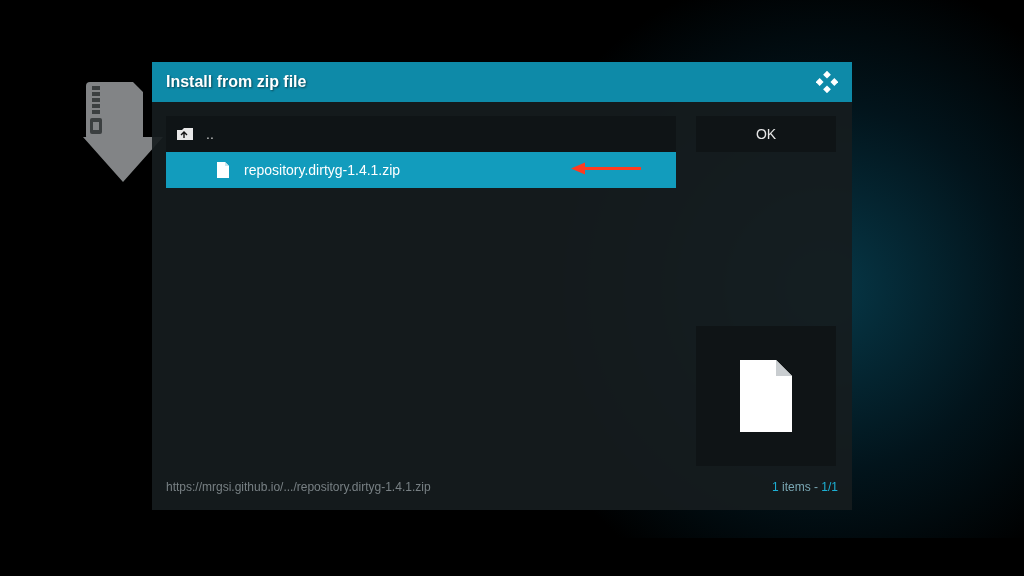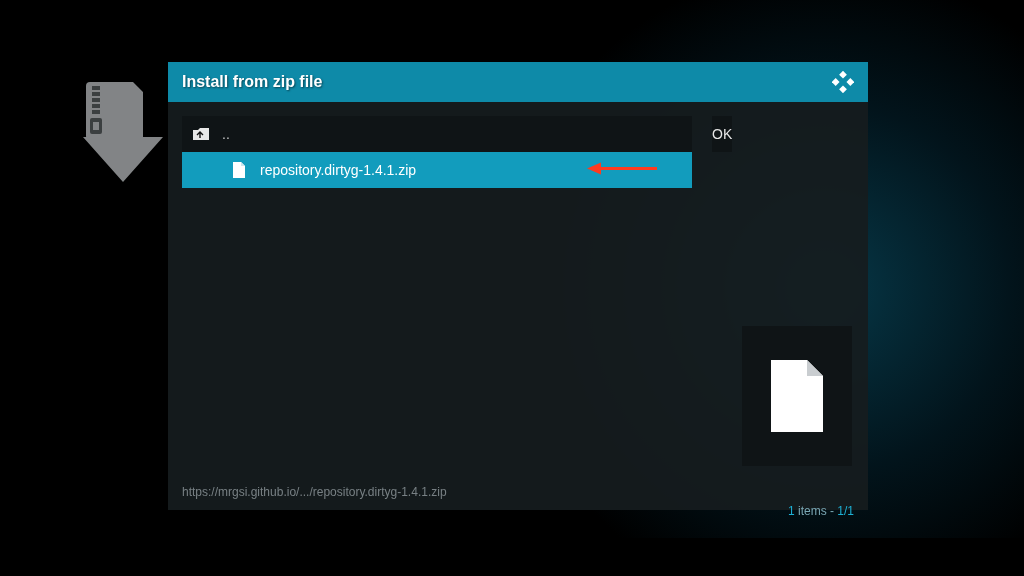--- a/index.html
+++ b/index.html
@@ -25,21 +25,21 @@
     position: absolute;
     left: 78px;
     top: 82px;
     width: 90px;
     height: 110px;
     opacity: 0.7;
     pointer-events: none;
   }
   .dialog {
     position: absolute;
-    left: 168px;
+    left: 152px;
     top: 62px;
     width: 700px;
     height: 448px;
     background: rgba(22,28,30,0.92);
     display: flex;
     flex-direction: column;
   }
   .dialog-header {
     height: 40px;
     background: #0e8aa8;
@@ -81,21 +81,21 @@
   .arrow-annotation {
     position: absolute;
     left: 405px;
     top: 50%;
     transform: translateY(-50%);
     pointer-events: none;
   }
   .right-pane {
     width: 140px;
     display: flex;
-    flex-direction: row;
+    flex-direction: column;
     gap: 10px;
   }
   .btn {
     height: 36px;
     background: #0f1416;
     color: #e6e6e6;
     display: flex;
     align-items: center;
     justify-content: center;
     font-size: 14px;
@@ -106,27 +106,26 @@
     width: 140px;
     height: 140px;
     background: #0f1416;
     display:flex;
     align-items:center;
     justify-content:center;
   }
   .dialog-footer {
     height: 30px;
     display: flex;
-    align-items: center;
     justify-content: space-between;
     padding: 0 14px 6px 14px;
     font-size: 12px;
     color: #788084;
   }
-  .footer-right { color: #7aa7b4; margin-top: 38px; }
+  .footer-right { color: #7aa7b4; }
   .footer-right .count-num { color: #1db0d4; }
   .black-bottom {
     position:absolute;
     left:0; right:0; bottom:0; height:38px;
     background:#000;
   }
 </style>
 </head>
 <body>
 

